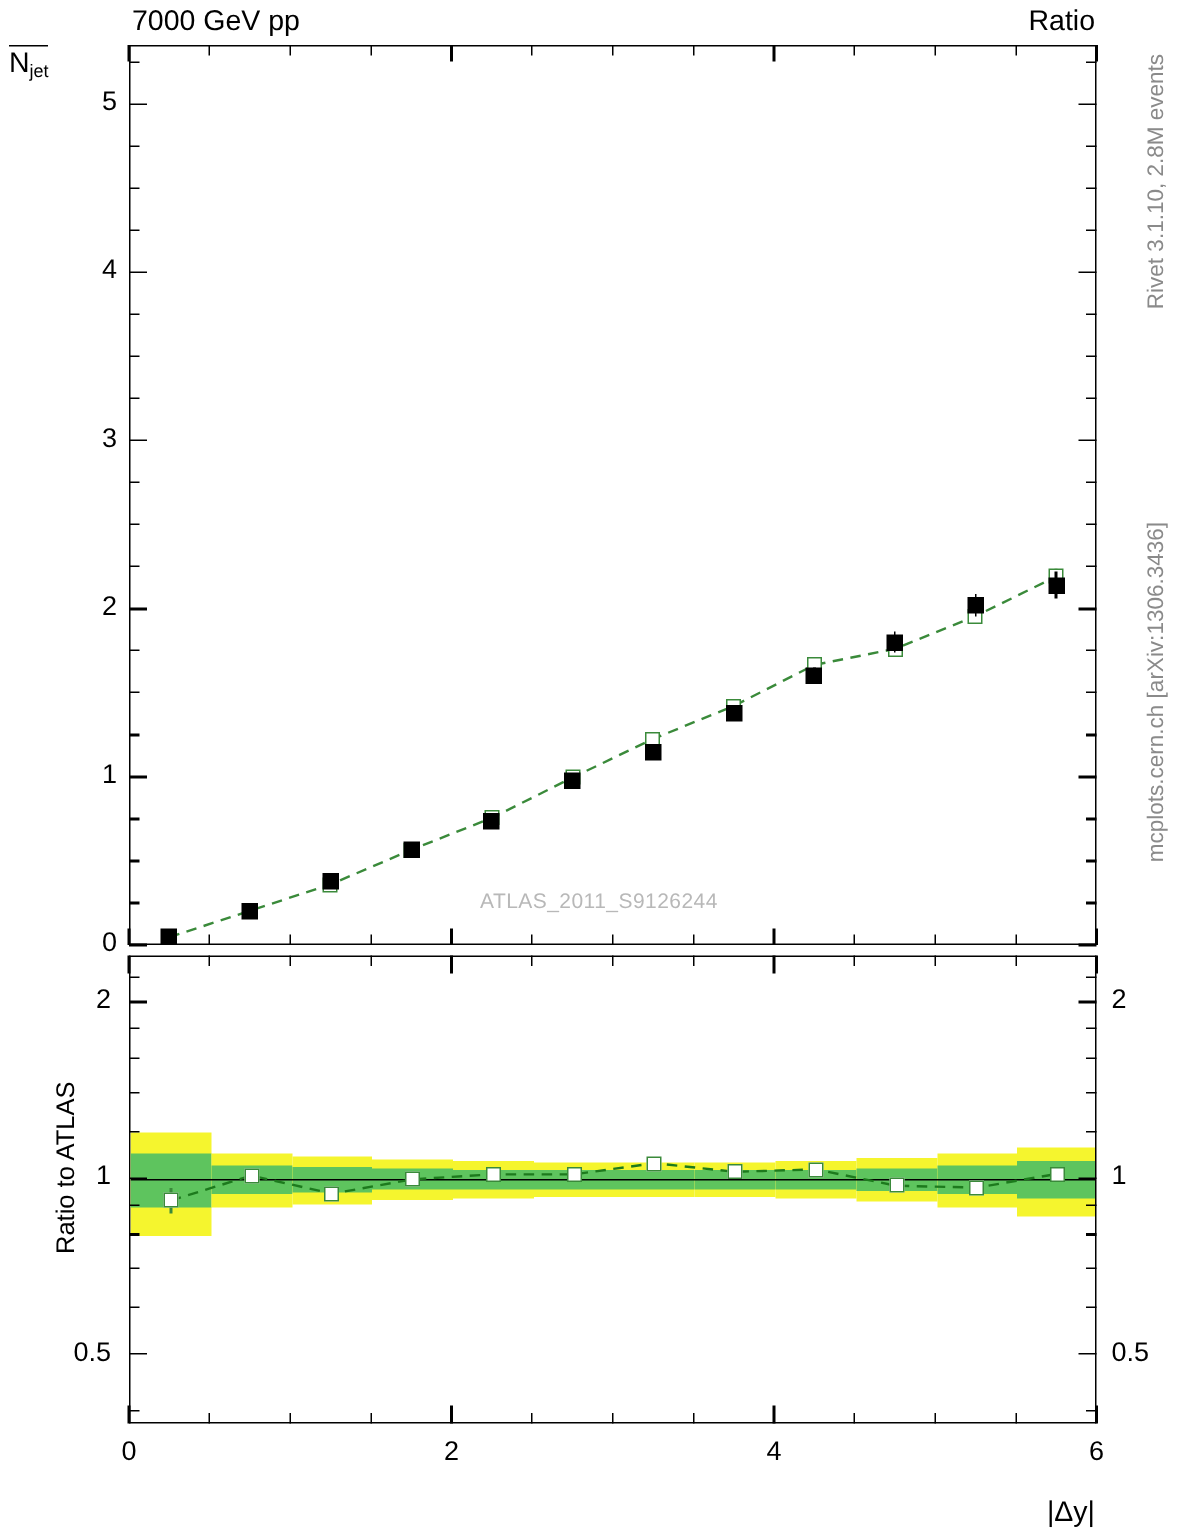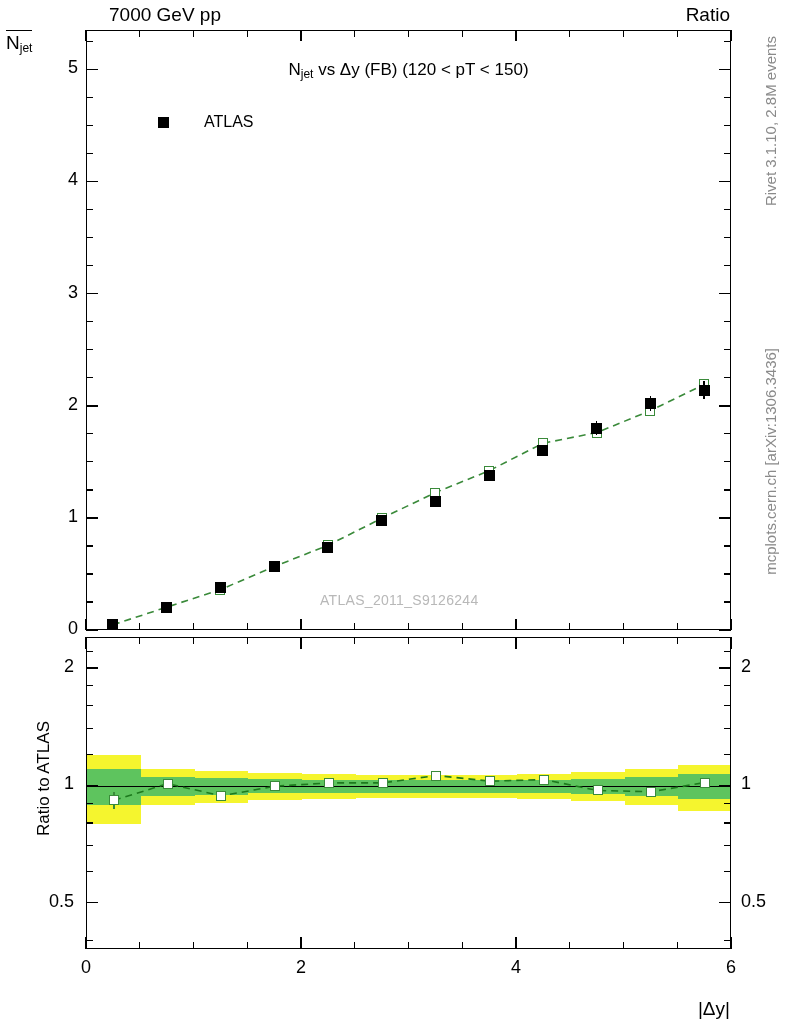--- a/index.html
+++ b/index.html
@@ -16,21 +16,21 @@
   }
   #root {
     position: relative;
     width: 786px;
     height: 1024px;
   }
   .abs { position: absolute; }
 
   
   .hdr-left {
-    left: 109px; top: 4px;
+    left: 88px; top: 4px;
     font-size: 19px;
   }
   .hdr-right {
     right: 56px; top: 4px;
     font-size: 19px;
   }
 
   
   .vert {
     transform-origin: left top;
@@ -191,31 +191,22 @@
 
   <div class="abs" id="yaxis-title">
     <span class="ov"><span>N</span><span class="sub">jet</span></span>
   </div>
 
   <div class="abs vert" style="left:762px; top:36px; transform: rotate(-90deg) translate(-100%, 0);">Rivet 3.1.10,  2.8M events</div>
   <div class="abs vert" style="left:762px; top:348px; transform: rotate(-90deg) translate(-100%, 0);">mcplots.cern.ch [arXiv:1306.3436]</div>
 
   <div class="abs" id="mainframe"></div>
 
-  <div class="abs" id="plottitle">
-    <span>N</span><span class="sub">jet</span><span> vs </span><span>Δy</span><span> (FB) (120 &lt; pT &lt; 150)</span>
-  </div>
 
   <div class="abs" id="legend">
-    <div class="leg-row">
-      <span class="leg-sym">
-          <span class="leg-marker-filled"></span>
-        </span>
-      <span>ATLAS</span>
-    </div>
   </div>
 
   <div class="abs" id="watermark" style="left:320px; top:592px;">ATLAS_2011_S9126244</div>
 
   <div class="abs" id="main-axes" style="left:0; top:0; width:786px; height:1024px;">
       <div class="tick" style="left: 86px; top: 629.3px; width: 12px; height: 1.5px;"></div>
       <div class="tick" style="left: 719px; top: 629.3px; width: 12px; height: 1.5px;"></div>
       <div class="ylab" style="left: 38px; top: 618px;">0</div>
       <div class="tick" style="left: 86px; top: 517.15px; width: 12px; height: 1.5px;"></div>
       <div class="tick" style="left: 719px; top: 517.15px; width: 12px; height: 1.5px;"></div>

